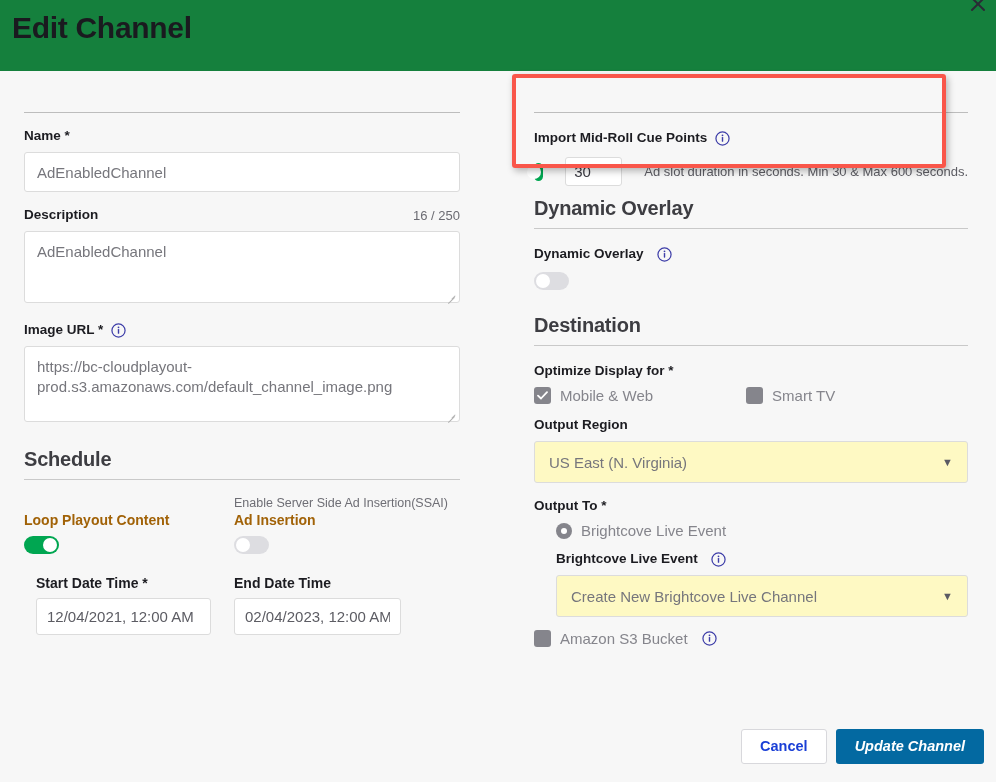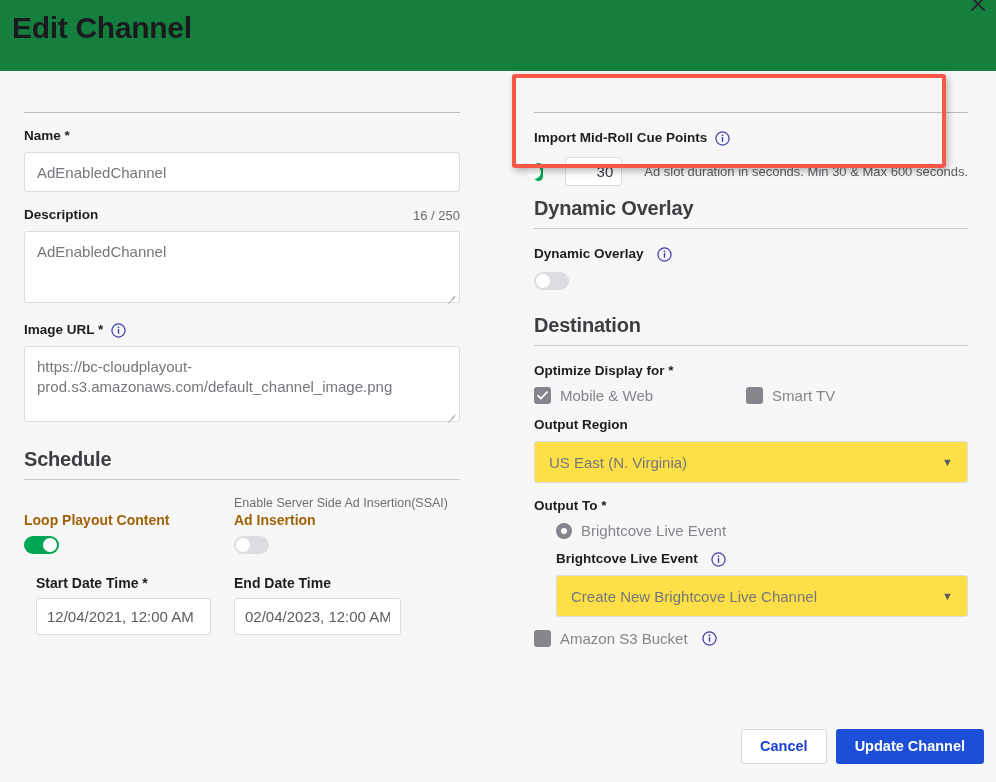--- a/index.html
+++ b/index.html
@@ -193,21 +193,21 @@
     font-size: 15px;
     color: #85858c;
   }
 
   .select-box {
     height: 42px;
     display: flex; align-items: center; justify-content: space-between;
     cursor: pointer;
     padding: 0 14px;
     margin-top: 7px;
-    background: #fde047;
+    background: #fef9c3;
   }
   .select-box .caret {
     color: #5a5a63;
     font-size: 11px;
     line-height: 1;
   }
 
   
   .sched-grid {
     display: flex;
@@ -259,21 +259,21 @@
   .cue-row {
     display: flex; align-items: center;
     margin-top: 10px;
     gap: 22px;
   }
   .num-input {
     width: 57px; height: 29px;
     font-size: 15px;
     color: #3a3a42;
     padding: 0 8px;
-    text-align: right;
+    text-align: left;
   }
   .cue-help {
     font-size: 13px;
     color: #5d5d64;
   }
 
   
   .modal-footer {
     flex: 0 0 auto;
     height: 60px;
@@ -291,22 +291,23 @@
     padding: 0 18px;
     cursor: pointer;
     border: 1px solid transparent;
   }
   .btn-cancel {
     background: #ffffff;
     color: #1a3fd6;
     border-color: #d8d8dc;
   }
   .btn-primary {
-    background: #1d4ed8;
+    background: #0369a1;
     color: #ffffff;
+    font-style: italic;
   }
   .nowrap { white-space: nowrap; }
   .sub-indent { margin-left: 22px; margin-top: 7px; }
   .sub-indent2 { margin-left: 22px; margin-top: 11px; }
 </style>
 </head>
 <body>
 
 <div class="modal">
 

